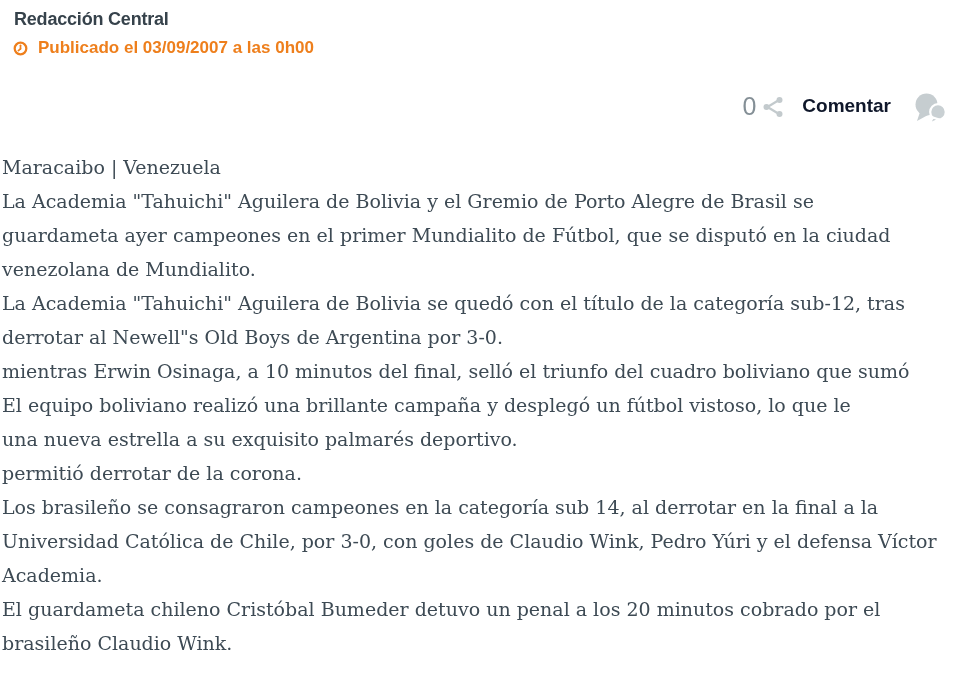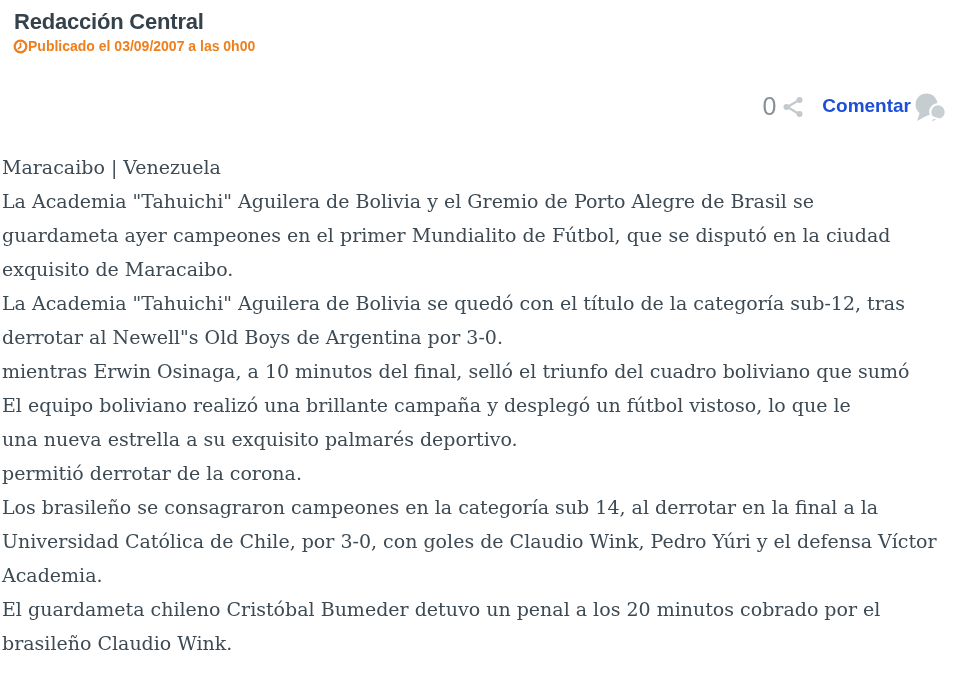--- a/index.html
+++ b/index.html
@@ -6,55 +6,55 @@
   body {
     width: 960px; height: 700px;
     background: #ffffff;
     font-family: "Liberation Sans", sans-serif;
     overflow: hidden;
     position: relative;
   }
   .byline {
     position: absolute;
     left: 14px; top: 9px;
-    font-size: 22px;
+    font-size: 18px;
     font-weight: bold;
     color: #36424b;
     letter-spacing: -0.2px;
   }
   .meta {
     position: absolute;
     left: 13px; top: 38px;
     display: flex;
     align-items: center;
-    gap: 0;
+    gap: 10px;
     color: #ee7f1c;
-    font-size: 14px;
+    font-size: 17px;
     font-weight: bold;
   }
   .meta .clock { width: 15px; height: 15px; display: block; }
   .actions {
     position: absolute;
     top: 88px; right: 12px;
     height: 36px;
     display: flex;
     align-items: center;
   }
   .share-count {
     font-size: 25px;
     color: #848f96;
     margin-right: 5px;
     line-height: 1;
   }
   .share-icon-wrap { width: 24px; height: 25px; margin-right: 17px; cursor: pointer; }
   .comment-link {
     font-size: 19px;
     font-weight: bold;
-    color: #1d4ed8;
-    margin-right: 2px;
+    color: #0f172a;
+    margin-right: 22px;
     cursor: pointer;
   }
   .comment-icon-wrap { width: 35px; height: 33px; cursor: pointer; position: relative; top: 2px; }
   .article {
     position: absolute;
     left: 2px; top: 150px;
     width: 946px;
     font-family: "DejaVu Serif", "Liberation Serif", serif;
     font-size: 19px;
     color: #3d4a54;
@@ -102,21 +102,21 @@
         <path d="M20,25.5 L16,32 L26,27.5 Z"></path>
       </g>
     </svg>
   </span>
 </div>
 
 <div class="article">
     <div class="article-line">Maracaibo | Venezuela</div>
     <div class="article-line">La Academia "Tahuichi" Aguilera de Bolivia y el Gremio de Porto Alegre de Brasil se</div>
     <div class="article-line">guardameta ayer campeones en el primer Mundialito de Fútbol, que se disputó en la ciudad</div>
-    <div class="article-line">exquisito de Maracaibo.</div>
+    <div class="article-line">venezolana de Mundialito.</div>
     <div class="article-line">La Academia "Tahuichi" Aguilera de Bolivia se quedó con el título de la categoría sub-12, tras</div>
     <div class="article-line">derrotar al Newell"s Old Boys de Argentina por 3-0.</div>
     <div class="article-line">mientras Erwin Osinaga, a 10 minutos del final, selló el triunfo del cuadro boliviano que sumó</div>
     <div class="article-line">El equipo boliviano realizó una brillante campaña y desplegó un fútbol vistoso, lo que le</div>
     <div class="article-line">una nueva estrella a su exquisito palmarés deportivo.</div>
     <div class="article-line">permitió derrotar de la corona.</div>
     <div class="article-line">Los brasileño se consagraron campeones en la categoría sub 14, al derrotar en la final a la</div>
     <div class="article-line">Universidad Católica de Chile, por 3-0, con goles de Claudio Wink, Pedro Yúri y el defensa Víctor</div>
     <div class="article-line">Academia.</div>
     <div class="article-line">El guardameta chileno Cristóbal Bumeder detuvo un penal a los 20 minutos cobrado por el</div>

